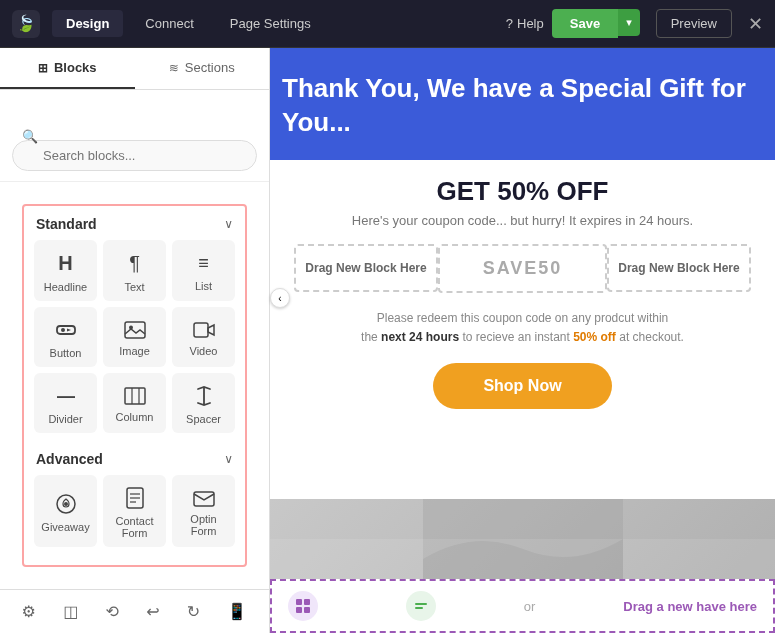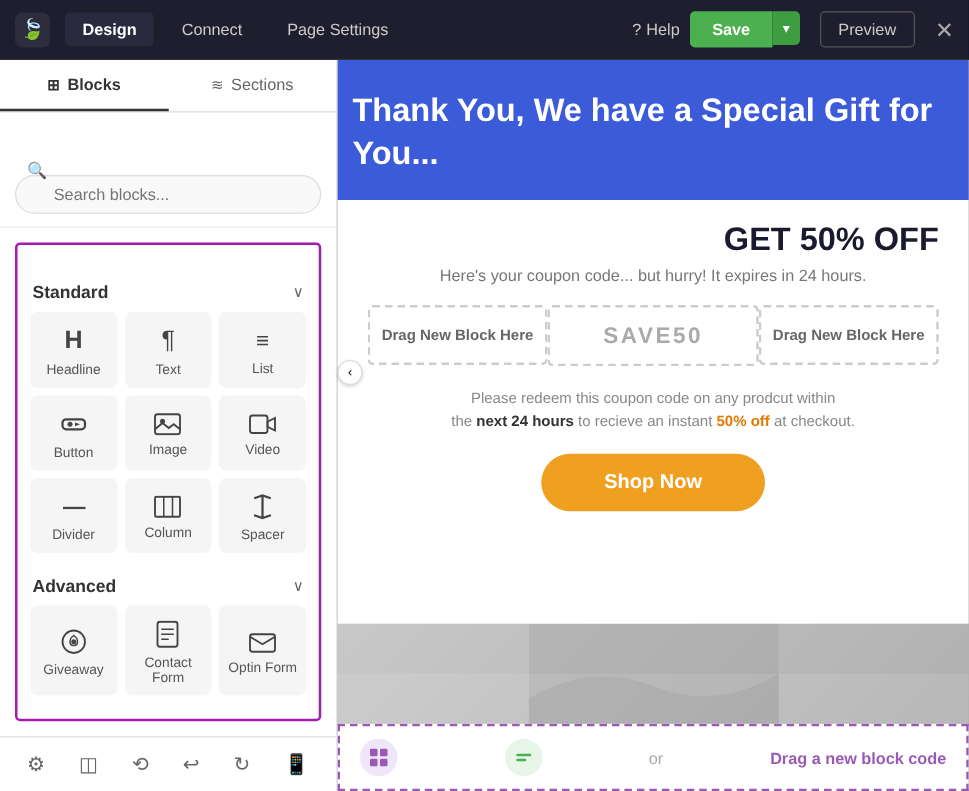--- a/index.html
+++ b/index.html
@@ -143,23 +143,23 @@
       left: 10px; top: 50%;
       transform: translateY(-50%);
       color: #aaa;
       font-size: 13px;
     }
 
     
     .blocks-content {
       flex: 1;
       overflow-y: auto;
-      padding: 25px 10px;
-      border: 2px solid #a21caf;
-      margin: 12px;
+      padding: 6px 10px;
+      border: 2px solid #fca5a5;
+      margin: 22px;
       border-radius: 4px;
     }
 
     .section-header {
       display: flex;
       align-items: center;
       justify-content: space-between;
       padding: 4px 2px 8px;
     }
     .section-title {
@@ -245,21 +245,21 @@
       line-height: 1.3;
     }
 
     .preview-white-section {
       background: #fff;
       padding: 16px 24px;
       flex: 1;
     }
 
     .preview-discount {
-      text-align: right;
+      text-align: center;
       font-size: 26px;
       font-weight: 900;
       color: #1a1a2e;
       margin-bottom: 6px;
     }
 
     .preview-subtitle {
       text-align: center;
       color: #777;
       font-size: 13px;
@@ -594,18 +594,18 @@
               <rect x="9" y="9" width="6" height="6" rx="1" fill="#9b59b6"></rect>
             </svg>
         </div>
         <div class="drag-icon-circle" style="background:#e8f5e9;">
           <svg width="16" height="16" viewBox="0 0 16 16">
               <rect x="2" y="5" width="12" height="2" rx="1" fill="#4caf50"></rect>
               <rect x="2" y="9" width="8" height="2" rx="1" fill="#4caf50"></rect>
             </svg>
         </div>
         <span class="drag-or">or</span>
-        <span class="drag-text">Drag a new block code</span>
+        <span class="drag-text">Drag a new have here</span>
       </div>
 
     </div>
   </div>
 </div>
 
 </body></html>

